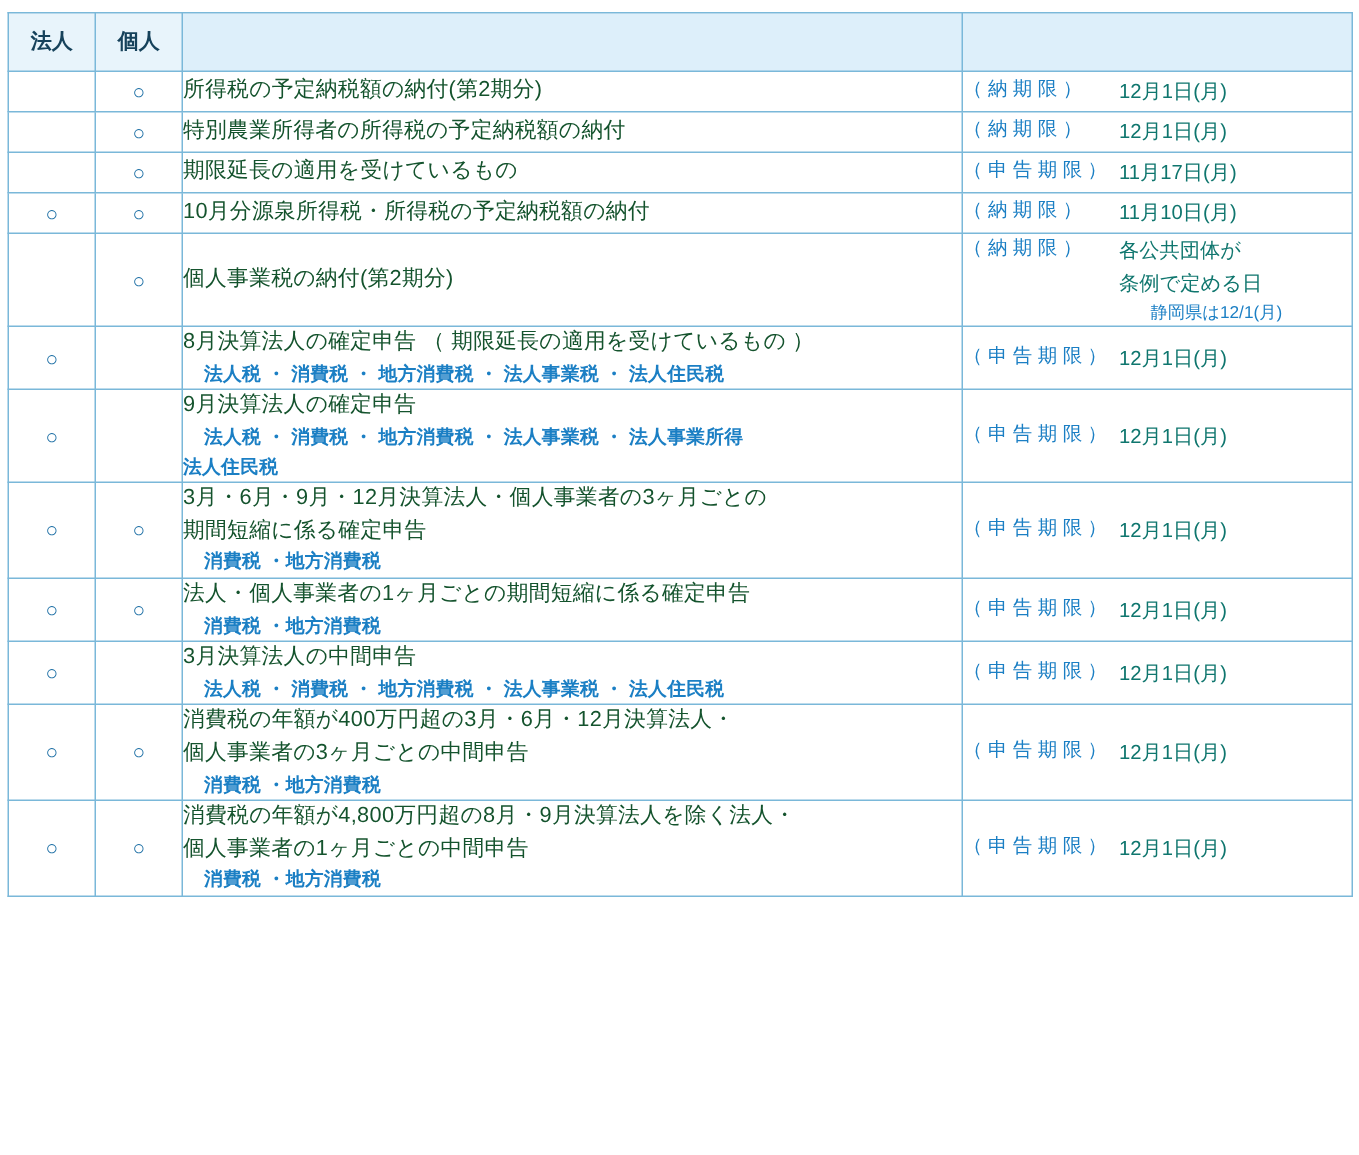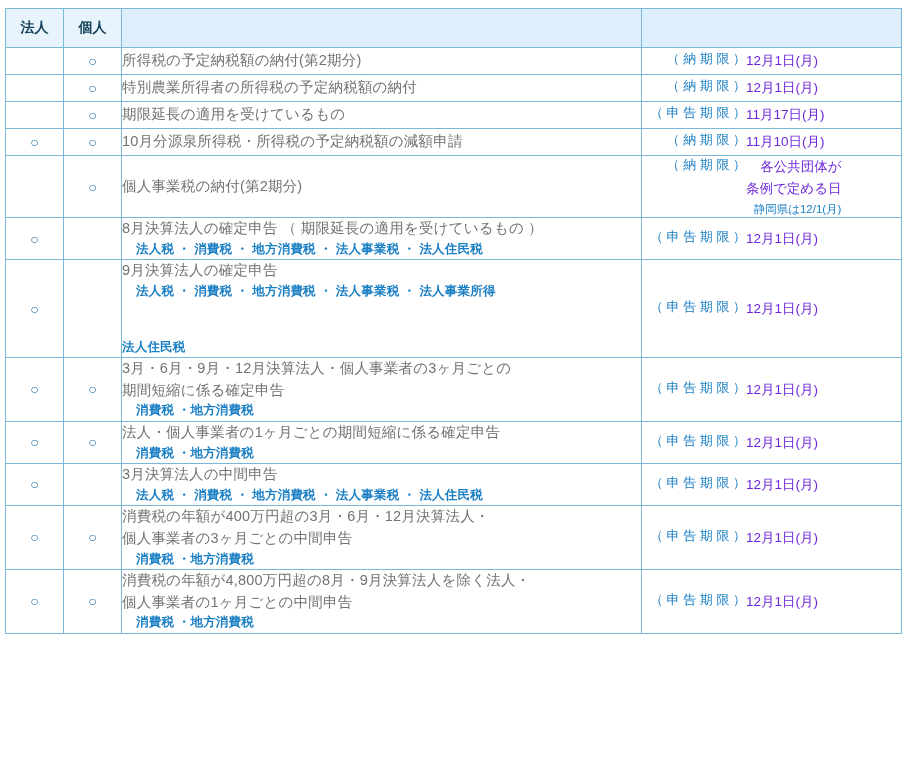--- a/index.html
+++ b/index.html
@@ -53,54 +53,54 @@
   }
   td.desc {
     padding: 6px 0 6px 10px;
   }
   td.due {
     padding: 6px 0 6px 12px;
     position: relative;
   }
   .title {
     font-size: 14.5px;
-    color: #737373;
+    color: #14532d;
     line-height: 1.5;
     letter-spacing: 0.2px;
   }
   .subtitle {
     font-size: 12.5px;
     color: #1b7fc4;
     line-height: 1.55;
     padding-left: 14px;
     letter-spacing: 0.2px;
     font-weight: bold;
   }
   .due-wrap {
     display: flex;
     align-items: flex-start;
-    text-align: right;
   }
   .due-label {
     font-size: 13px;
     color: #1b7fc4;
     white-space: nowrap;
     width: 104px;
     flex: none;
   }
   .due-value {
     font-size: 13.5px;
-    color: #6d28d9;
+    color: #0f766e;
     line-height: 1.6;
   }
   .due-note {
     font-size: 11.5px;
     color: #1b7fc4;
     margin-top: 2px;
     line-height: 1.4;
+    margin-left: 21px;
   }
   .circle {
     font-size: 14px;
     line-height: 1;
   }
   tr.r-short td { height: 26px; }
 </style>
 </head>
 <body>
 
@@ -163,21 +163,21 @@
               <div>
                 <div class="due-value">11月17日(月)</div>
               </div>
             </div>
           </td>
         </tr>
         <tr class="r-short">
           <td class="mark"><span class="circle">○</span></td>
           <td class="mark"><span class="circle">○</span></td>
           <td class="desc">
-            <div class="title">10月分源泉所得税・所得税の予定納税額の減額申請</div>
+            <div class="title">10月分源泉所得税・所得税の予定納税額の納付</div>
           </td>
           <td class="due">
             <div class="due-wrap">
               <div class="due-label">（ 納 期 限 ）</div>
               <div>
                 <div class="due-value">11月10日(月)</div>
               </div>
             </div>
           </td>
         </tr>
@@ -212,21 +212,21 @@
               </div>
             </div>
           </td>
         </tr>
         <tr>
           <td class="mark"><span class="circle">○</span></td>
           <td class="mark"><span class="circle"></span></td>
           <td class="desc">
             <div class="title">9月決算法人の確定申告</div>
             <div class="subtitle">法人税 ・ 消費税 ・ 地方消費税 ・ 法人事業税 ・ 法人事業所得</div>
-            <div class="subtitle" style="padding-left: 0px; margin-top: 36px;">法人住民税</div>
+            <div class="subtitle" style="padding-left: 0px;">法人住民税</div>
           </td>
           <td class="due">
             <div class="due-wrap">
               <div class="due-label">（ 申 告 期 限 ）</div>
               <div>
                 <div class="due-value">12月1日(月)</div>
               </div>
             </div>
           </td>
         </tr>

